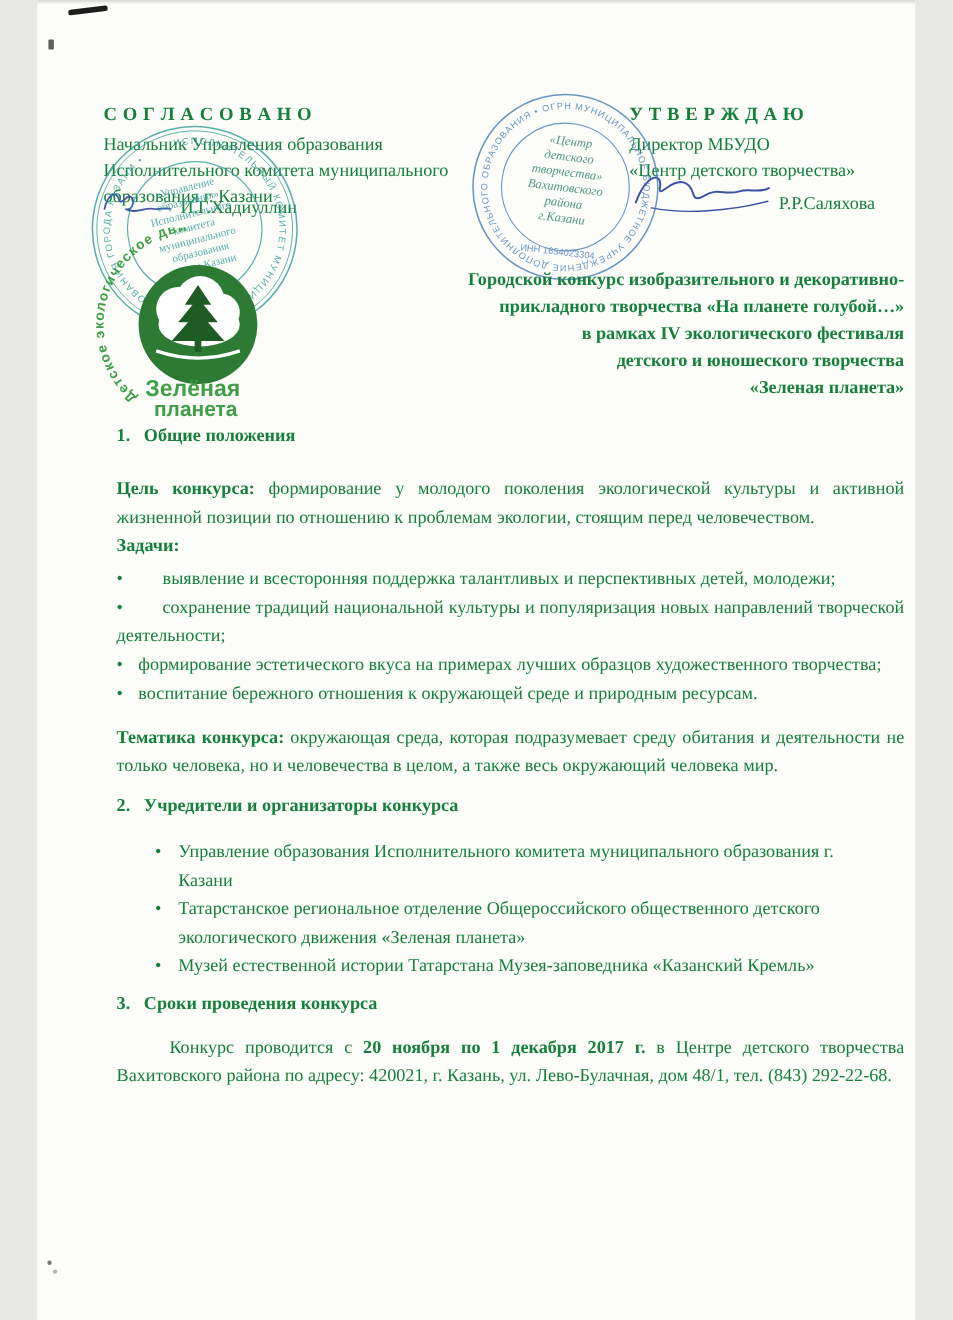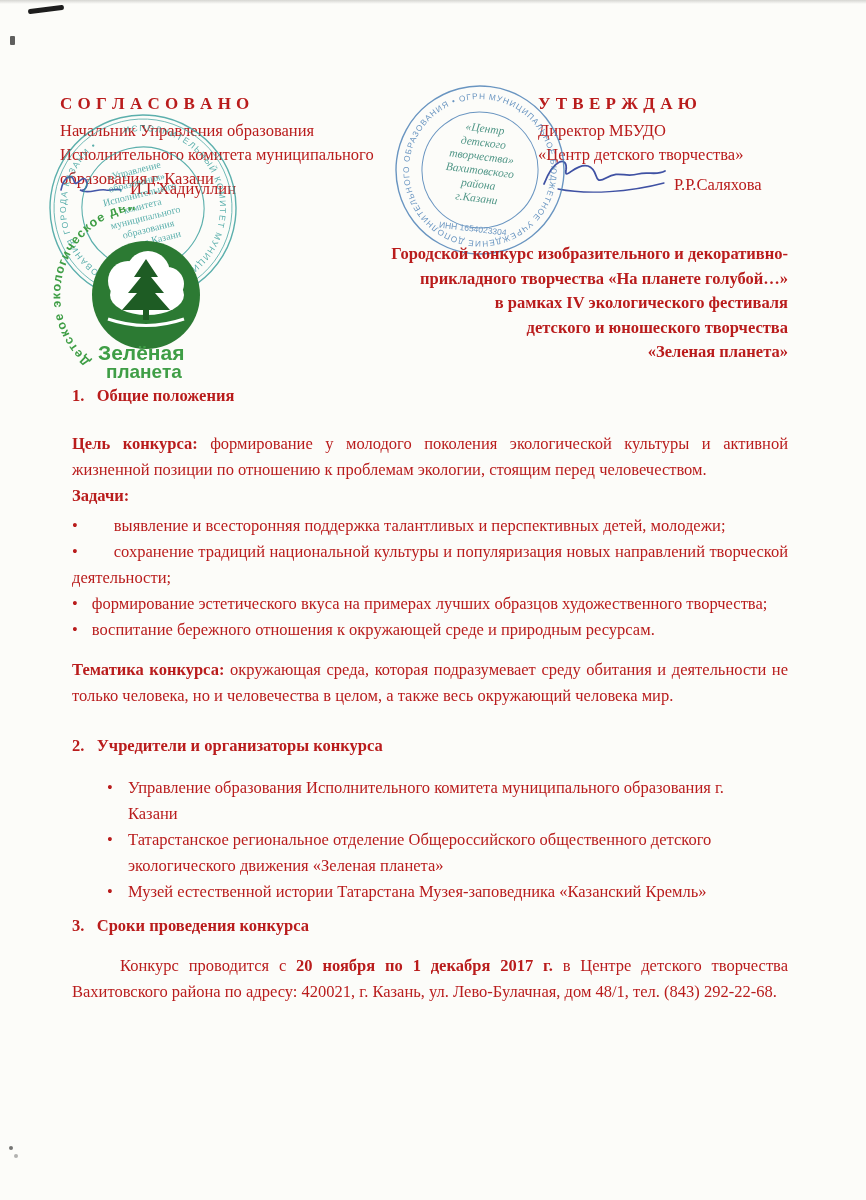--- a/index.html
+++ b/index.html
@@ -1,19 +1,19 @@
 <!DOCTYPE html>
 <html><head>
 <meta charset="utf-8">
 <style>
   html,body { margin:0; padding:0; background:#e8e8e6; }
   .page {
-    position:relative; width:866px; height:1200px; margin:0 auto;
+    position:relative; width:798px; height:1200px; margin:0 auto;
     background:#fcfcf9; overflow:hidden;
-    font-family:"Liberation Serif", serif; color:#b91c1c;
+    font-family:"Liberation Serif", serif; color:#15803d;
   }
   .page::before { content:""; position:absolute; left:0; top:0; right:0; height:4px;
     background:linear-gradient(#d6d6d2, rgba(255,255,255,0)); pointer-events:none; }
 
   
   .mark { position:absolute; background:#1d1d1d; }
   .mark-1 { left:28px; top:7px; width:36px; height:5px; transform:rotate(-7deg); border-radius:2px; }
   .mark-2 { left:10px; top:36px; width:5px; height:9px; opacity:.7; border-radius:1px; }
   .mark-3 { left:9px; top:1146px; width:4px; height:4px; border-radius:50%; opacity:.6;
             box-shadow:5px 8px 0 0 rgba(30,30,30,.55); }
@@ -35,21 +35,21 @@
   .stamp { position:absolute; pointer-events:none; }
   .stamp-left  { left:45px;  top:110px; opacity:.78; }
   .stamp-right { left:390px; top:80px;  opacity:.82; }
   .logo-svg { position:absolute; left:36px; top:207px; pointer-events:none; }
 
   
   .content { position:absolute; left:72px; top:226px; width:716px; }
   .doc-title { text-align:center; font-weight:bold; font-size:17.5px; white-space:pre-wrap; letter-spacing:1px; }
   .subtitle { margin:16px 0 0 50px; text-align:right; font-weight:bold; font-size:16.5px; line-height:24.5px; }
   .sec-h { text-align:left; font-weight:bold; font-size:16.5px; line-height:26px; white-space:pre-wrap; }
-  .sh1 { margin-top:18px; } .sh2 { margin-top:24px; } .sh3 { margin-top:8px; }
+  .sh1 { margin-top:18px; } .sh2 { margin-top:10px; } .sh3 { margin-top:8px; }
   .para { margin:0; font-size:16.5px; line-height:26px; text-align:justify; }
   .p-goal  { margin-top:22px; }
   .p-theme { margin-top:14px; }
   .p-dates { margin-top:14px; text-indent:48px; }
   ul.bullets { list-style:none; margin:0; padding:0; font-size:16.5px; line-height:26px; }
   ul.b1 { margin-top:4px; }
   ul.b1 li { text-align:justify; }
   ul.b1 li::before { content:"•"; }
   ul.b1 li.wide::before   { padding-right:36px; }
   ul.b1 li.narrow::before { padding-right:14px; }

